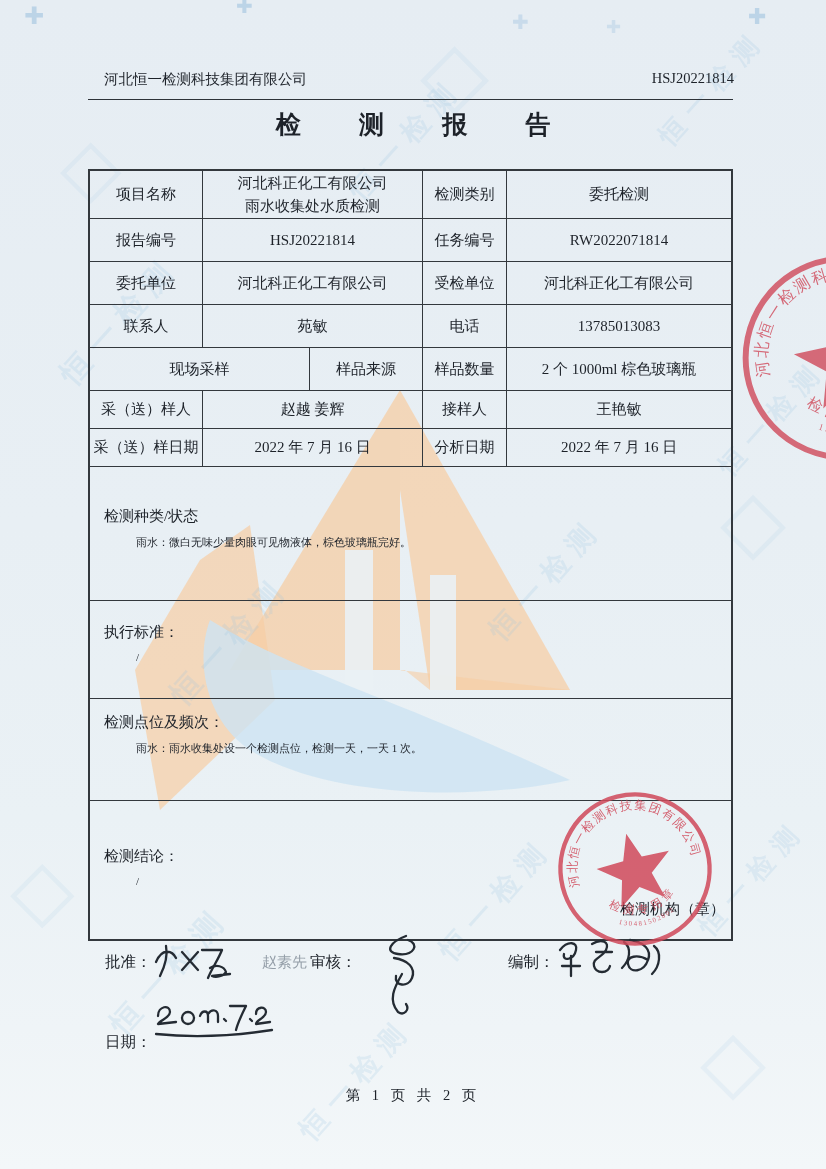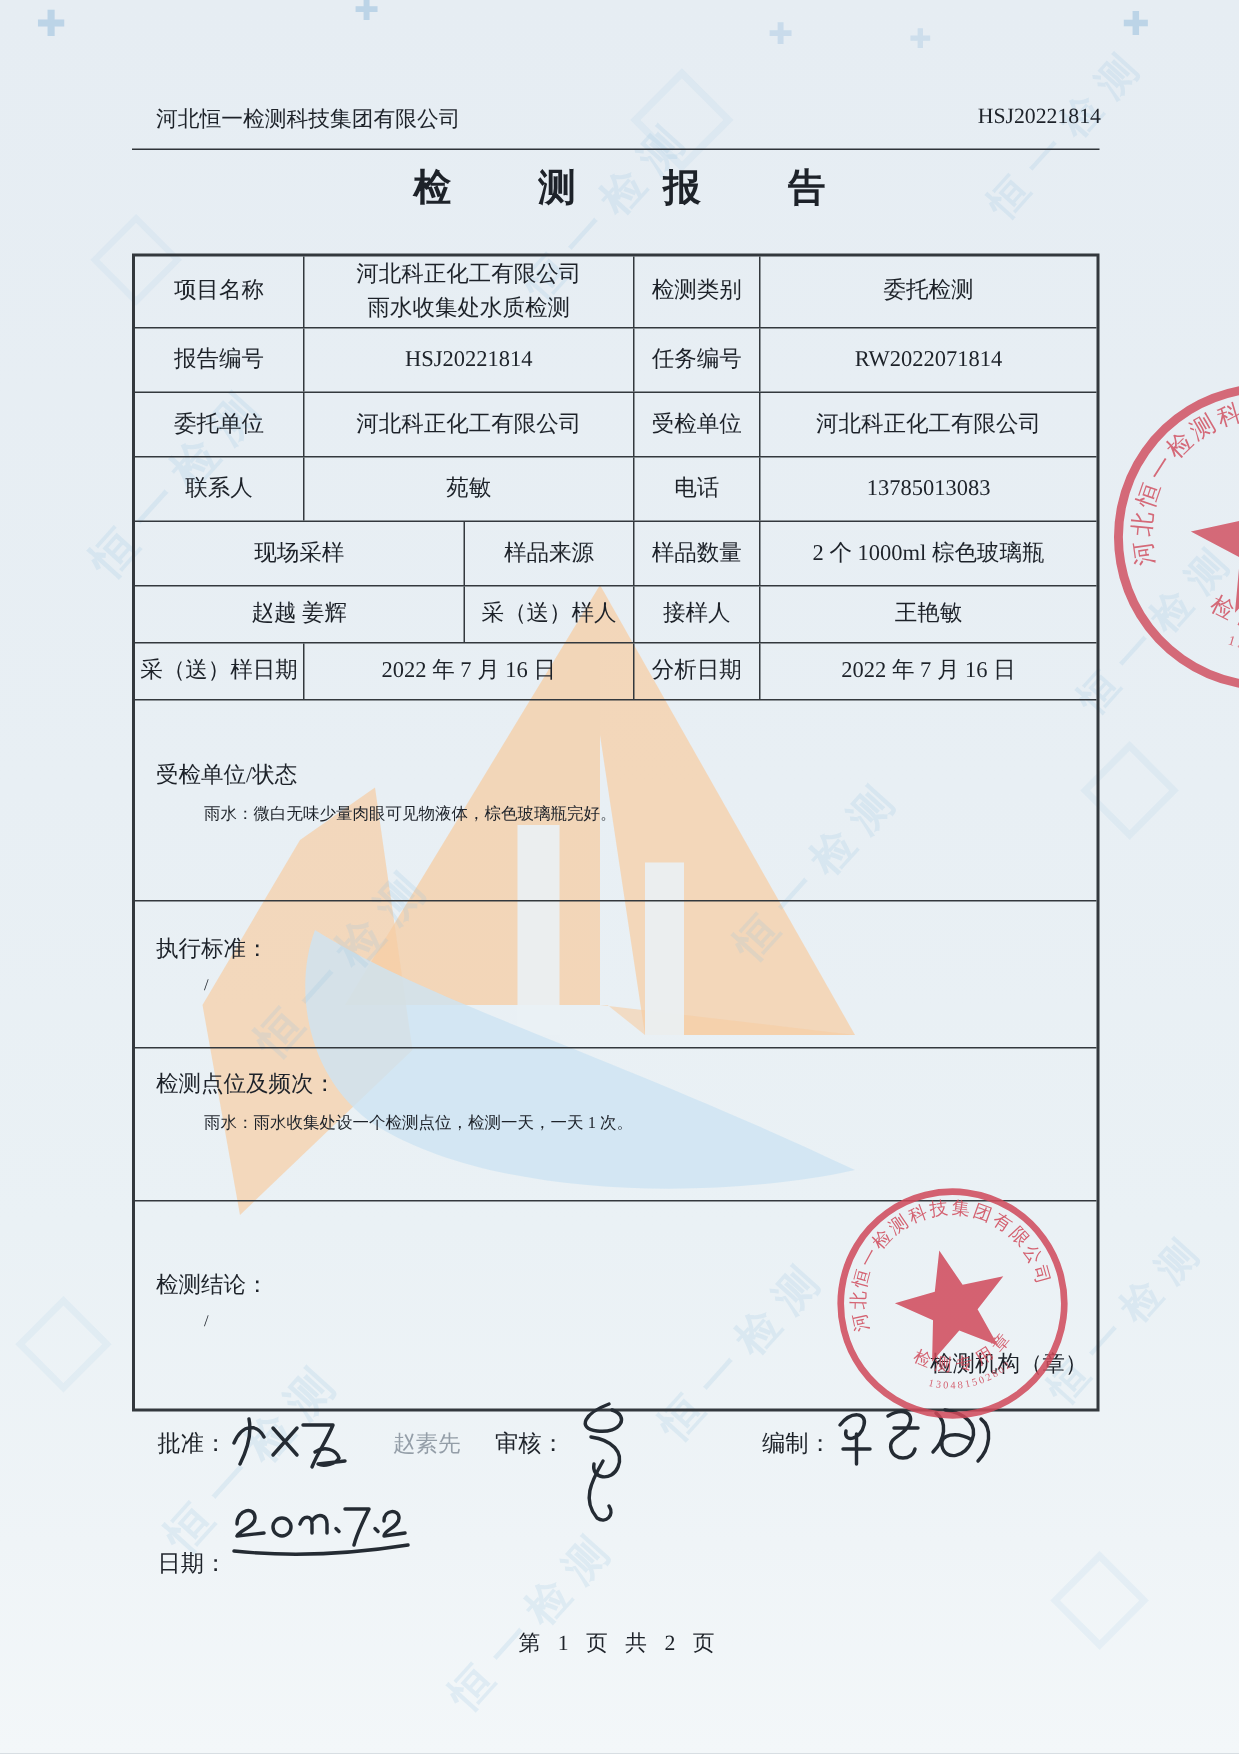--- a/index.html
+++ b/index.html
@@ -162,33 +162,33 @@
       <div class="tc c3">电话</div>
       <div class="tc c4">13785013083</div>
     </div>
     <div class="trow" style="height:42px;">
       <div class="tc c2">现场采样</div>
       <div class="tc c1">样品来源</div>
       <div class="tc c3">样品数量</div>
       <div class="tc c4">2 个 1000ml 棕色玻璃瓶</div>
     </div>
     <div class="trow" style="height:37px;">
+      <div class="tc c1">采（送）样人</div>
       <div class="tc c2">赵越 姜辉</div>
-      <div class="tc c1">采（送）样人</div>
       <div class="tc c3">接样人</div>
       <div class="tc c4">王艳敏</div>
     </div>
     <div class="trow" style="height:37px;">
       <div class="tc c1">采（送）样日期</div>
       <div class="tc c2">2022 年 7 月 16 日</div>
       <div class="tc c3">分析日期</div>
       <div class="tc c4">2022 年 7 月 16 日</div>
     </div>
     <div class="tsection" style="height:134px;padding-top:40px;">
-      <div class="sec-head">受检单位/状态</div>
+      <div class="sec-head">检测种类/状态</div>
       <div class="sec-body">雨水：微白无味少量肉眼可见物液体，棕色玻璃瓶完好。</div>
     </div>
     <div class="tsection" style="height:98px;padding-top:22px;">
       <div class="sec-head">执行标准：</div>
       <div class="sec-body">/</div>
     </div>
     <div class="tsection" style="height:102px;padding-top:14px;">
       <div class="sec-head">检测点位及频次：</div>
       <div class="sec-body">雨水：雨水收集处设一个检测点位，检测一天，一天 1 次。</div>
     </div>
@@ -242,21 +242,21 @@
   </div>
 
   <div class="sig-label" style="left:105px;top:952px;">批准：</div>
   <svg class="sig-ink" style="left:150px;top:938px;" width="90" height="48" viewBox="0 0 90 48">
     <path d="M6 24 C12 10 22 12 26 20 M16 8 C18 18 14 30 10 38"></path>
     <path d="M32 14 L48 32 M48 14 L32 32"></path>
     <path d="M52 12 L72 12 C68 22 62 30 58 40"></path>
     <path d="M60 30 C66 26 74 28 76 34 C74 38 66 40 62 38 L80 36"></path>
   </svg>
   <div class="printed-name" style="left:262px;top:953px;">赵素先</div>
-  <div class="sig-label" style="left:330px;top:952px;">审核：</div>
+  <div class="sig-label" style="left:310px;top:952px;">审核：</div>
   <svg class="sig-ink" style="left:372px;top:930px;" width="62" height="88" viewBox="0 0 62 88">
     <path d="M34 6 C18 12 12 22 26 24 C42 26 48 14 36 10"></path>
     <path d="M22 28 C36 30 44 38 40 48 C36 58 22 56 24 46"></path>
     <path d="M30 44 C22 58 16 70 26 82 C32 86 38 80 34 74"></path>
   </svg>
   <div class="sig-label" style="left:508px;top:952px;">编制：</div>
   <svg class="sig-ink" style="left:552px;top:932px;" width="122" height="52" viewBox="0 0 122 52">
     <path d="M8 18 C16 8 26 10 24 18 C22 28 10 30 12 22 M10 34 L28 34 M19 24 L19 44"></path>
     <path d="M40 12 C50 6 58 10 54 18 C50 26 40 26 42 34 C44 42 56 42 58 34 M44 20 L60 20"></path>
     <path d="M72 10 C80 16 78 28 70 36 M78 8 C92 10 100 18 96 28 C92 40 78 42 76 32 C74 24 86 22 96 28 M102 14 C110 20 108 34 100 42"></path>

